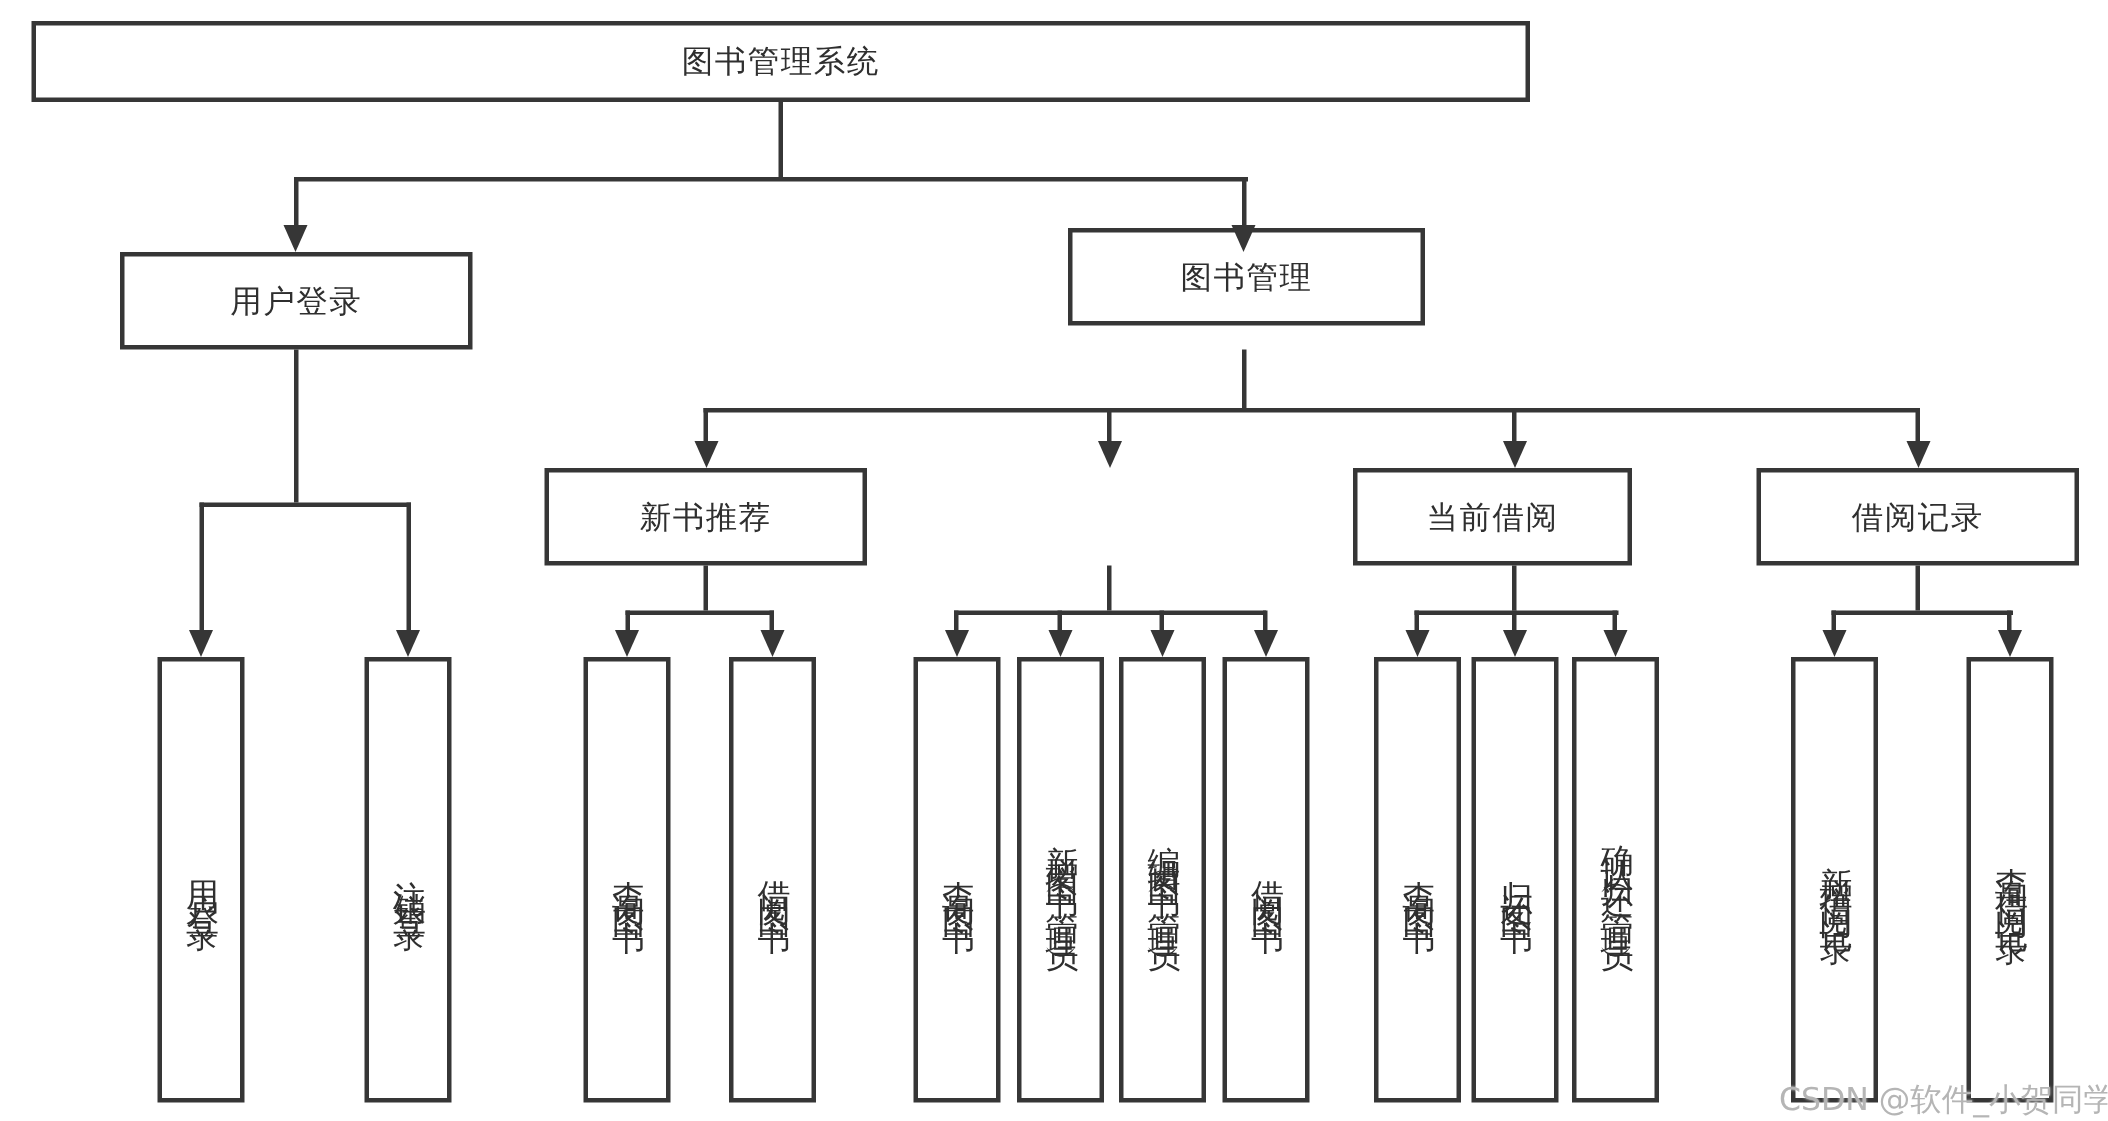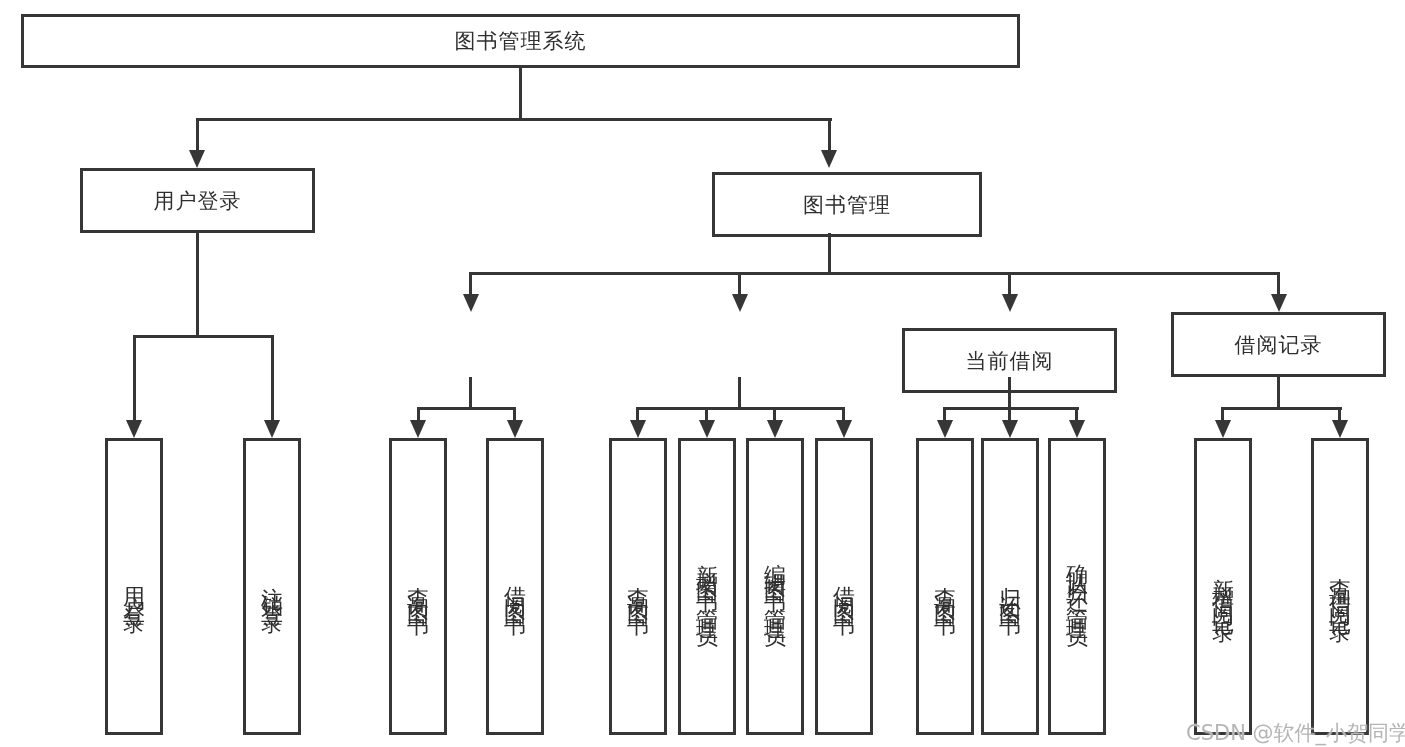--- a/index.html
+++ b/index.html
@@ -37,27 +37,30 @@
 <div class="canvas">
 
   <div class="node" style="left:21px;top:14px;width:999px;height:54px">
     <span>图书管理系统</span>
   </div>
 
   <div class="node" style="left:80px;top:168px;width:235px;height:65px">
     <span>用户登录</span>
   </div>
 
-  <div class="node" style="left:712px;top:172px;width:270px;height:65px">
+  <div class="node" style="left:712px;top:152px;width:238px;height:65px">
     <span>图书管理</span>
   </div>
 
+  <div class="node" style="left:363px;top:312px;width:215px;height:65px">
+    <span>新书推荐</span>
+  </div>
 
 
-  <div class="node" style="left:902px;top:328px;width:215px;height:65px">
+  <div class="node" style="left:902px;top:312px;width:186px;height:65px">
     <span>当前借阅</span>
   </div>
 
   <div class="node" style="left:1171px;top:312px;width:215px;height:65px">
     <span>借阅记录</span>
   </div>
 
   <div class="node leaf" style="left:105px;top:438px;width:58px;height:297px">
     <span>用户登录</span>
   </div>

